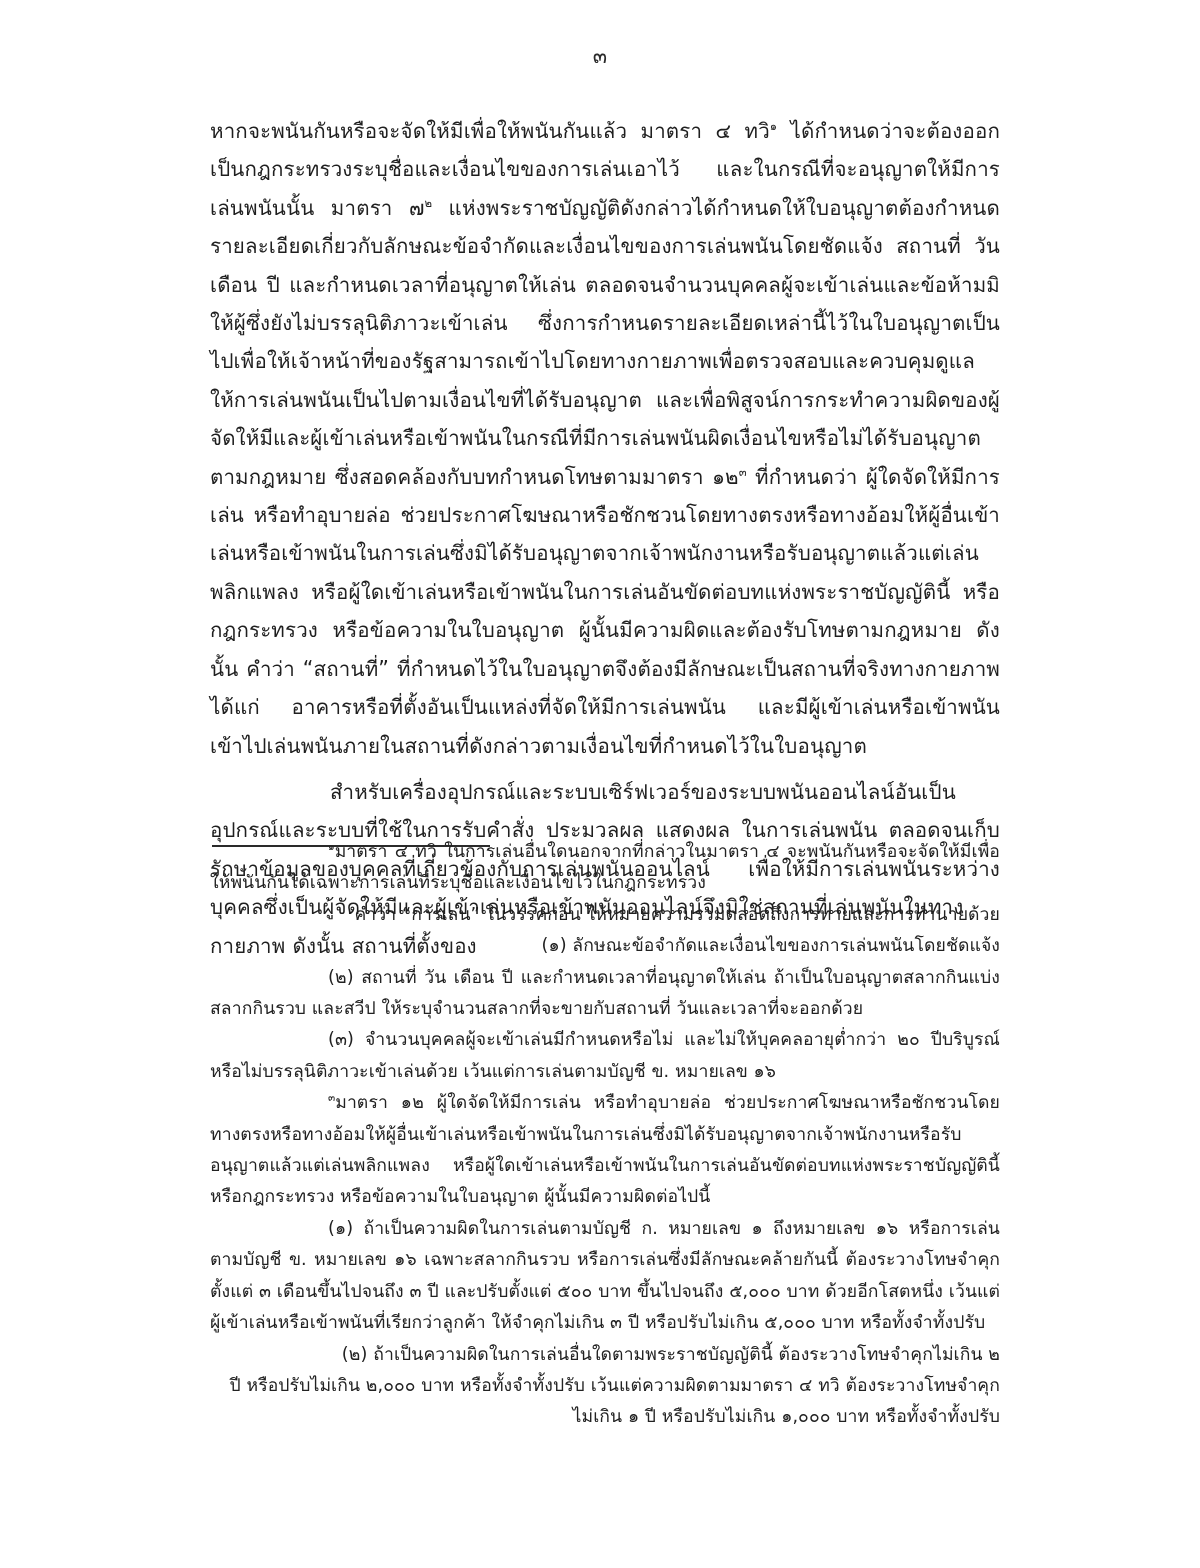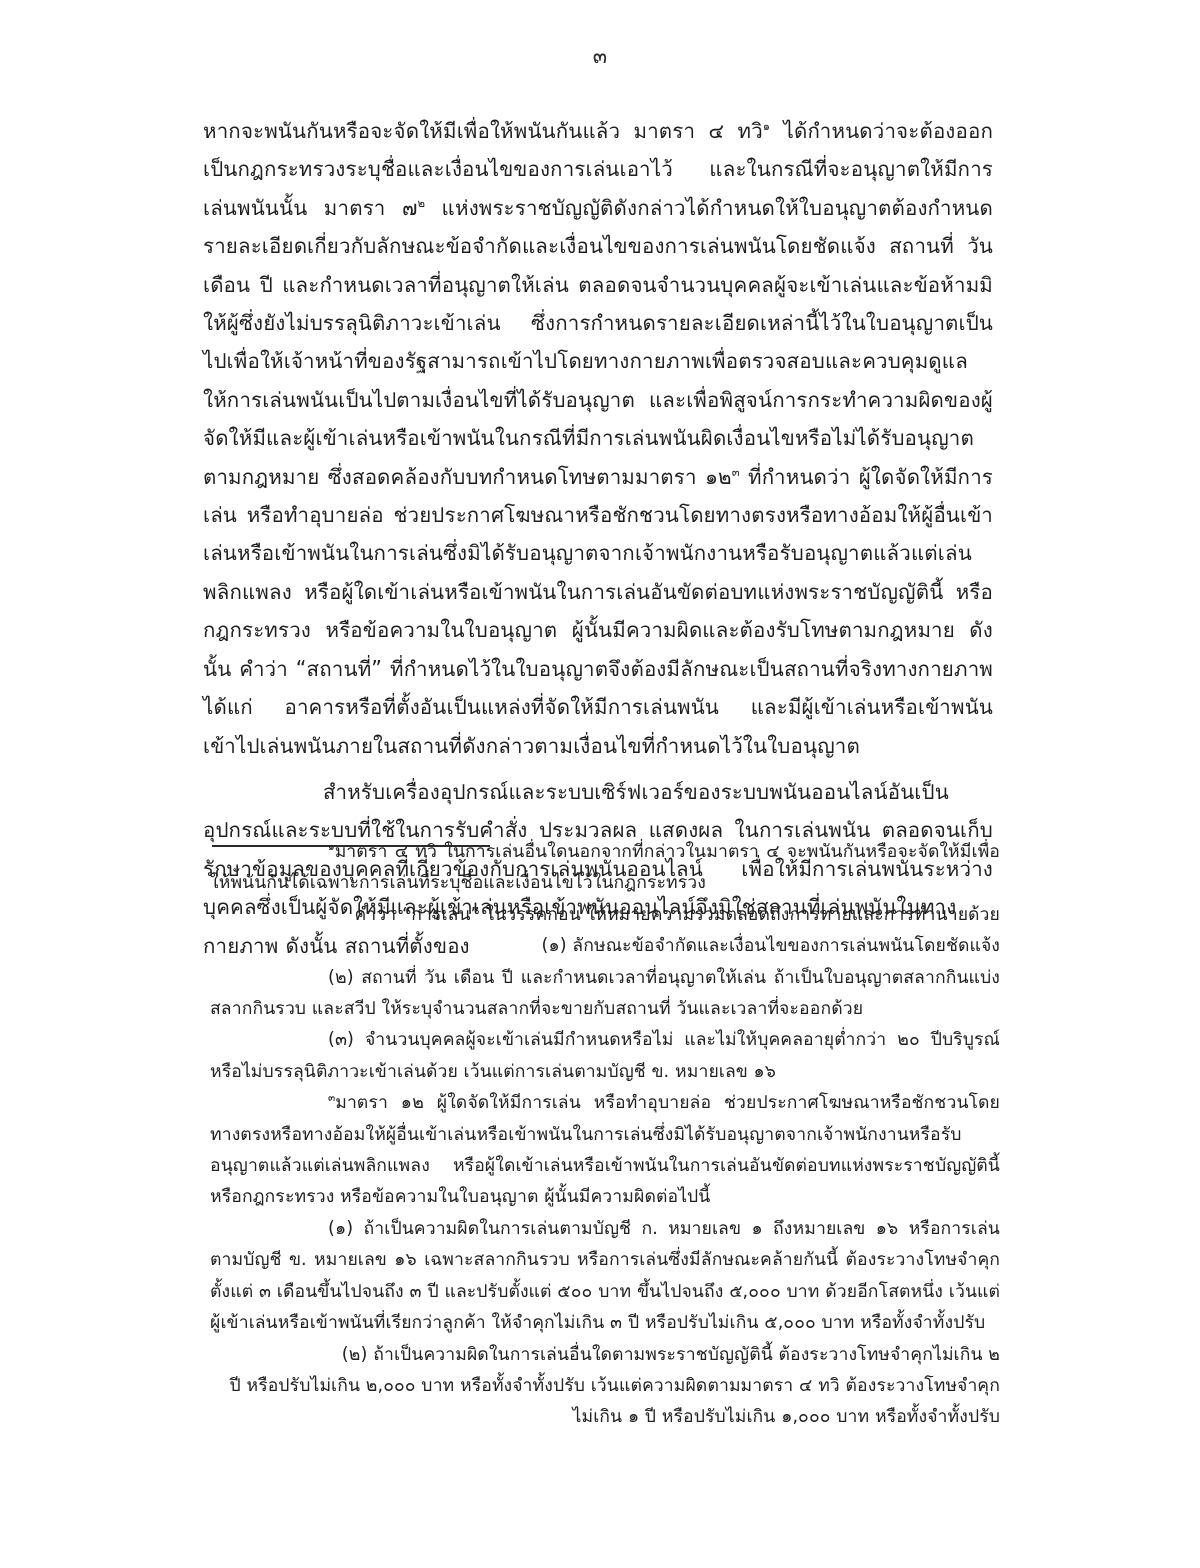--- a/index.html
+++ b/index.html
@@ -32,21 +32,21 @@
     font-size: 21px;
     line-height: 1;
     color: #2b2b2b;
     letter-spacing: 0;
   }
 
   
   .body-block {
     position: absolute;
     top: 112px;
-    left: 203px;
+    left: 210px;
     width: 790px;
   }
   .body-block p {
     margin: 0;
     font-size: 20.5px;
     line-height: 38.4px;
     color: #1f1f1f;
     text-align: justify;
     text-justify: inter-word;
     word-spacing: 0.5px;

